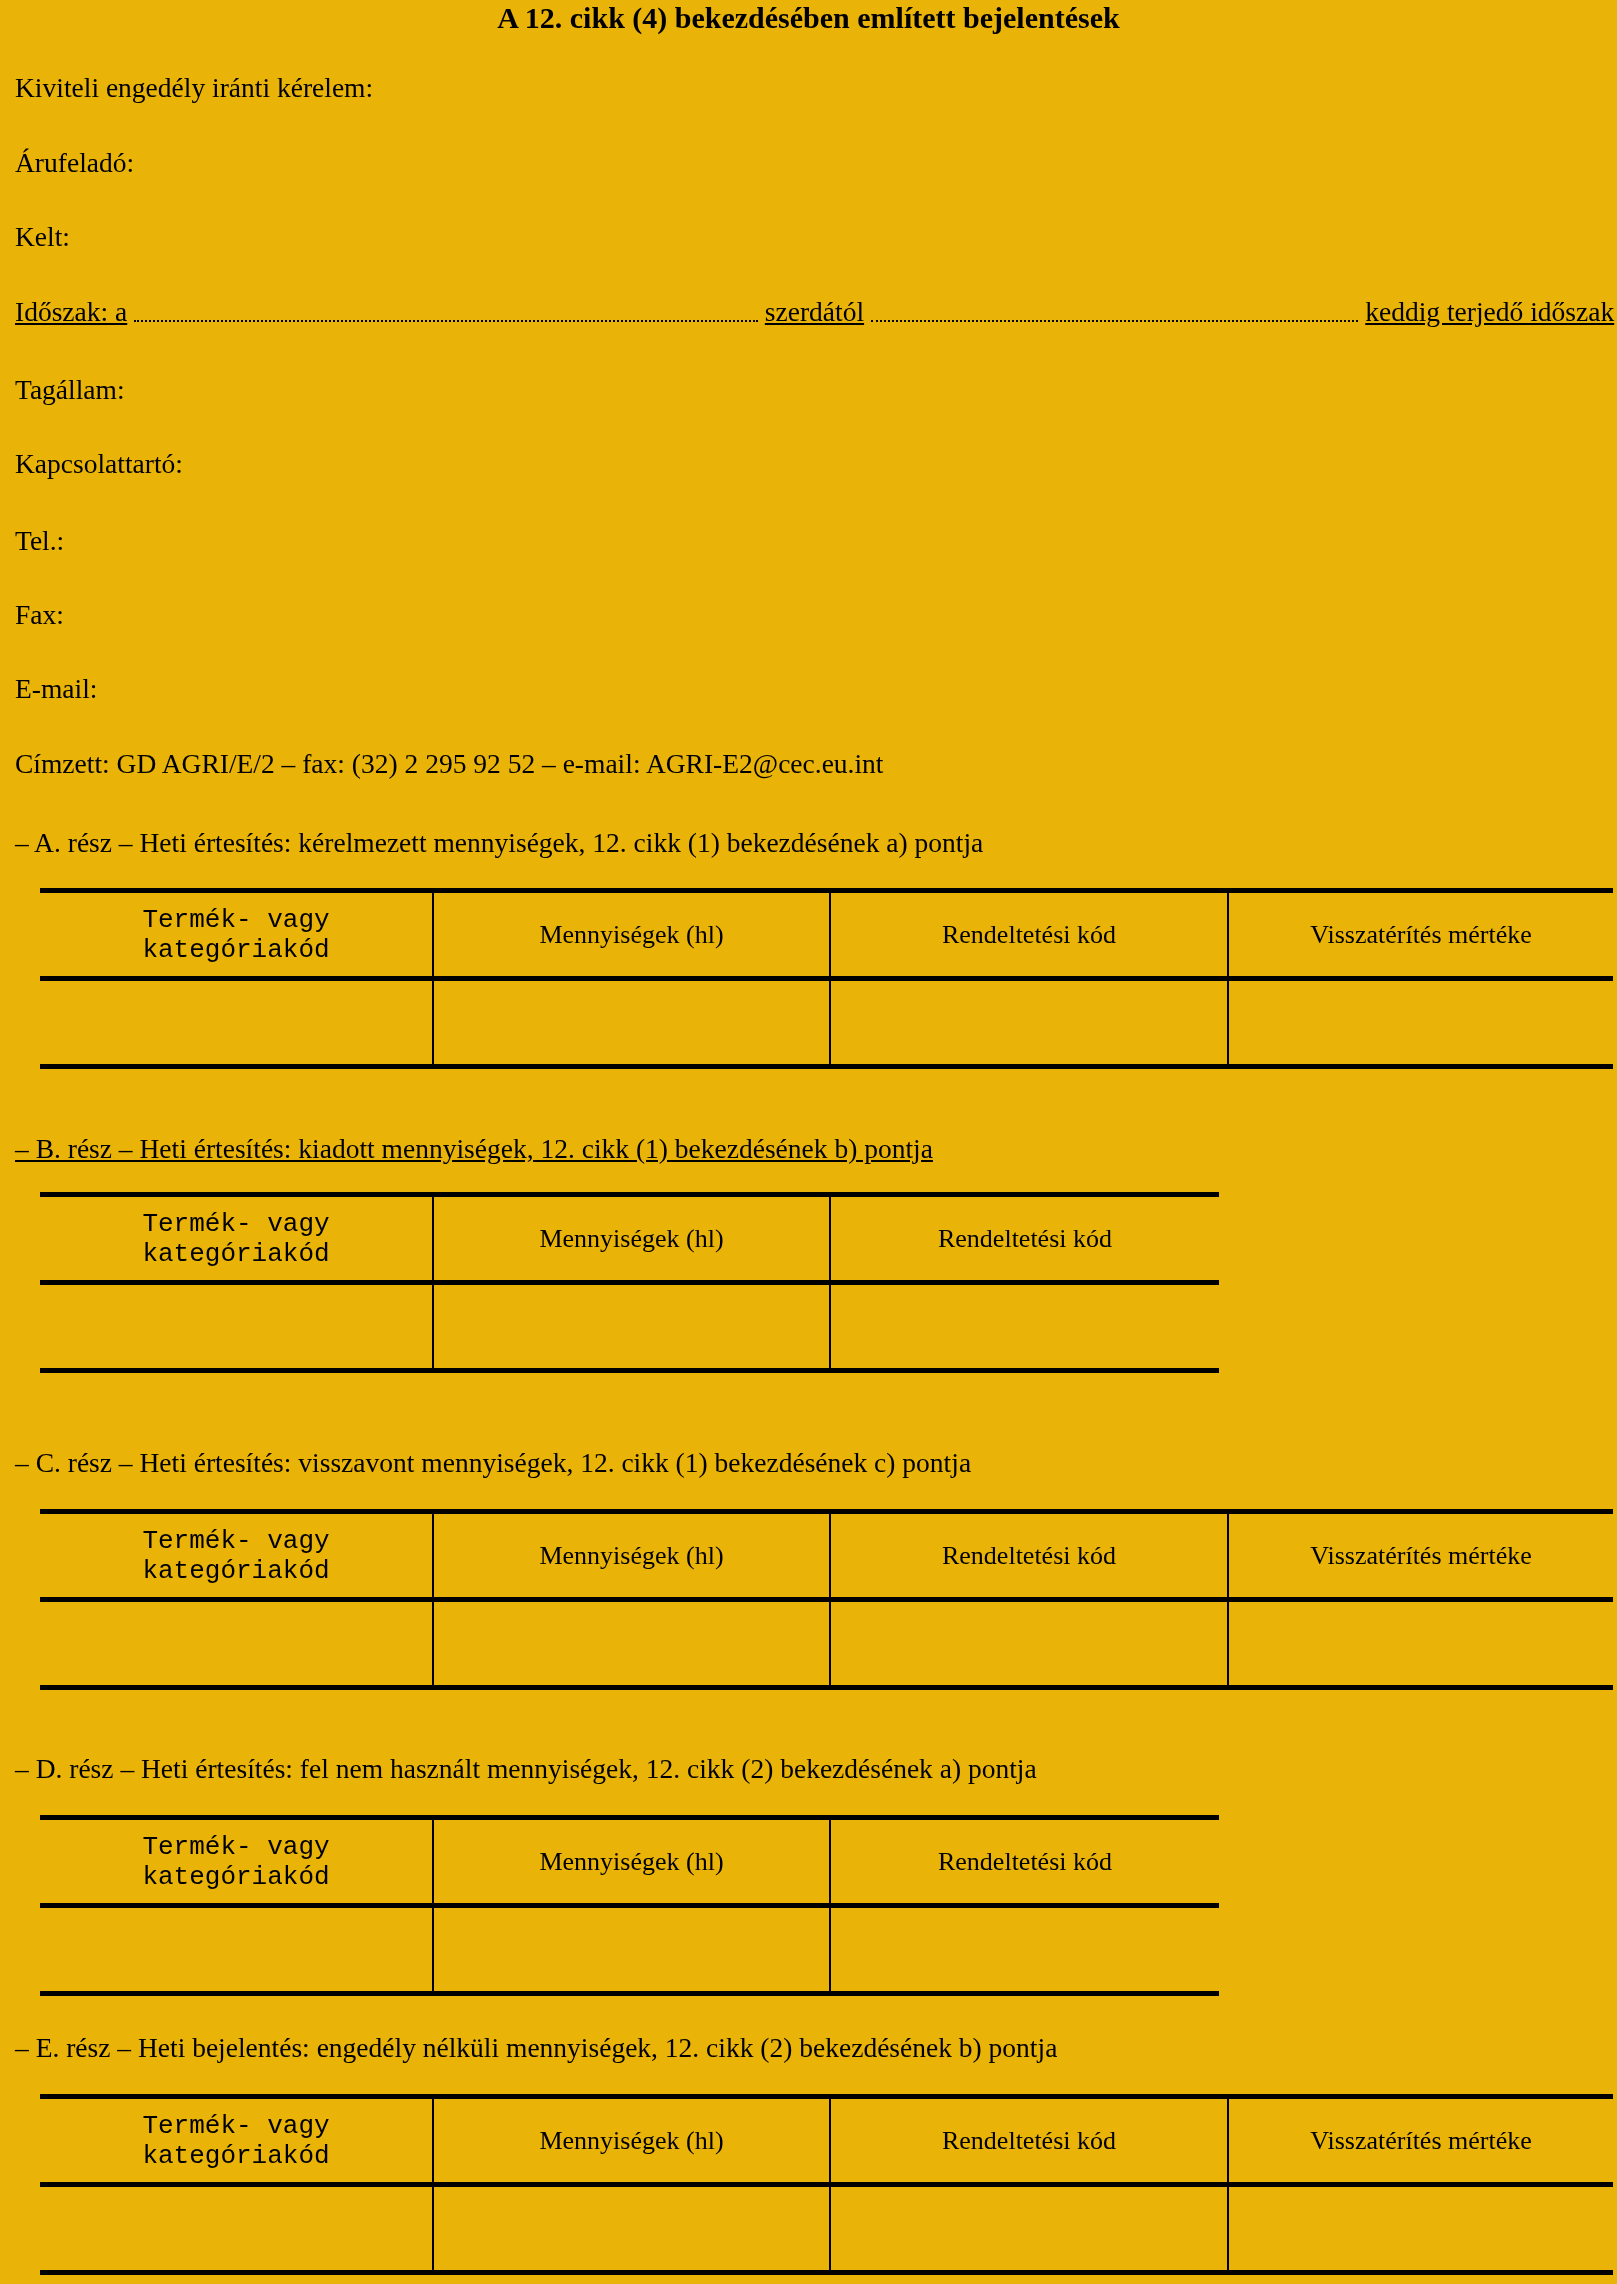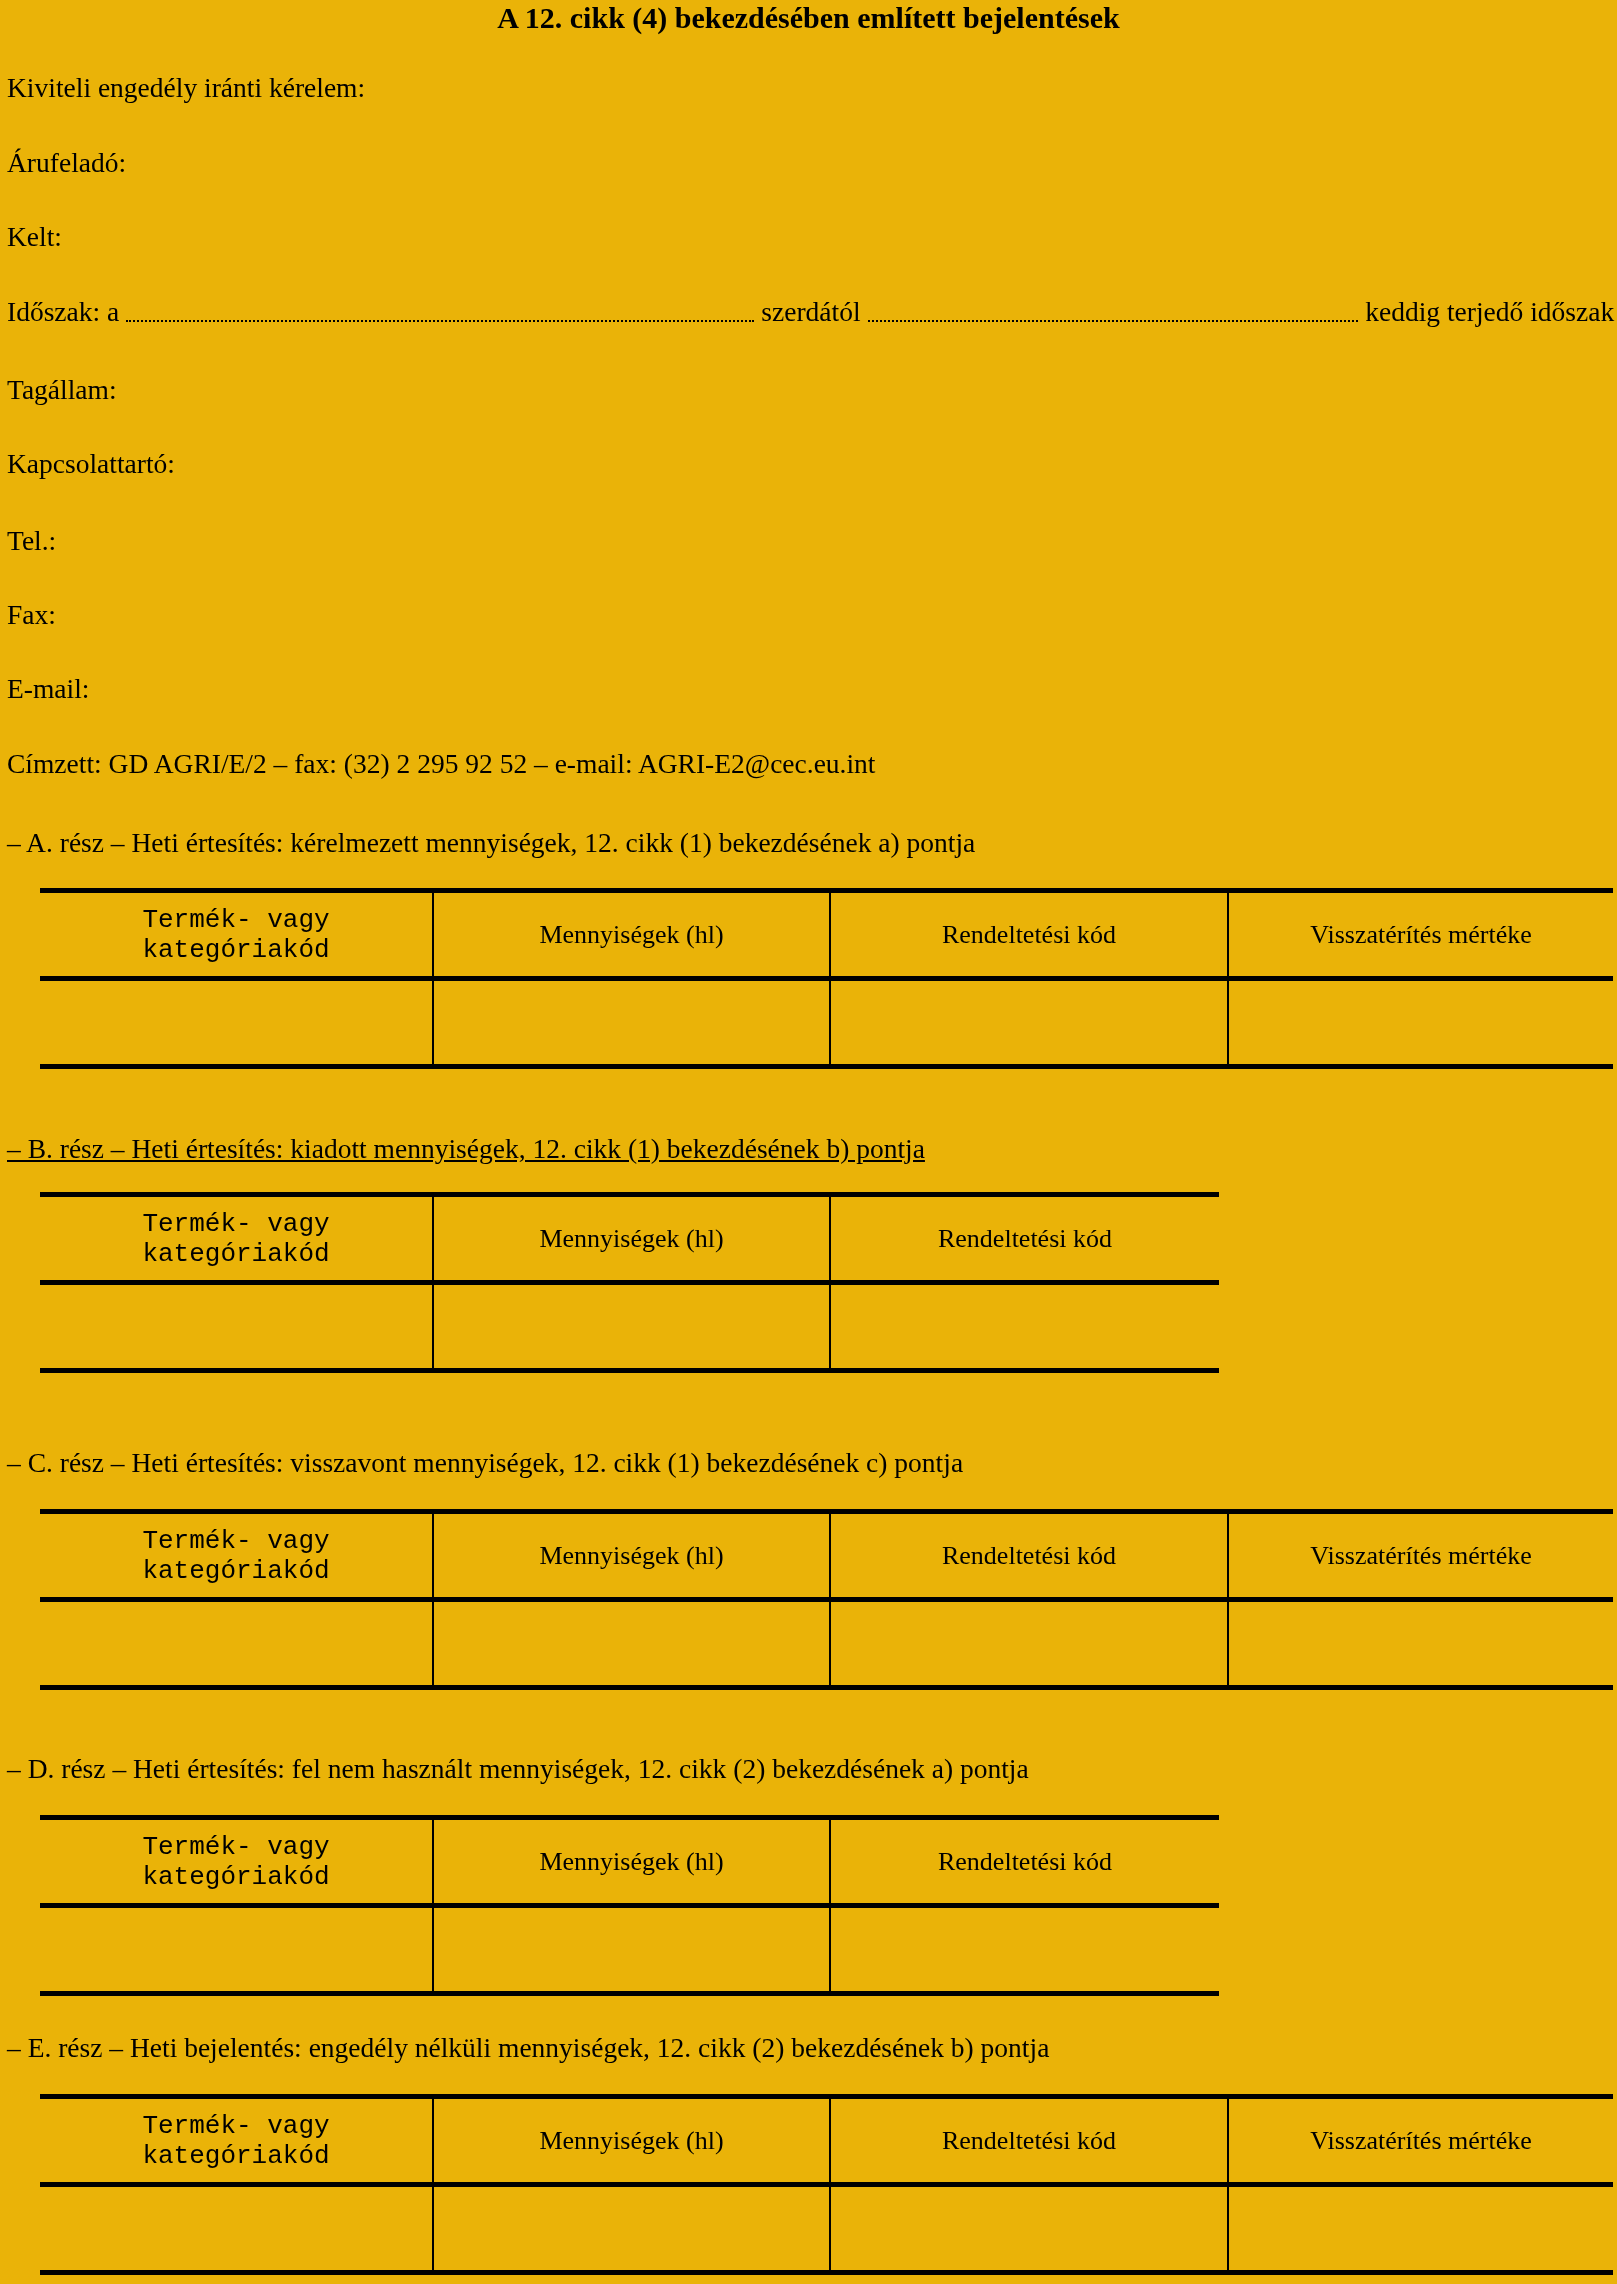--- a/index.html
+++ b/index.html
@@ -17,30 +17,30 @@
     top: 1.4px;
     left: 0;
     width: 100%;
     text-align: center;
     font-size: 30px;
     font-weight: 700;
     letter-spacing: 0px;
   }
   .field, .section-heading {
     position: absolute;
-    left: 7px;
+    left: 15px;
     right: 2.8px;
     font-size: 27.5px;
     line-height: 34px;
     white-space: nowrap;
   }
   .f1  { top: 71px; }
   .f2  { top: 146px; }
   .f3  { top: 220px; }
-  .f4  { top: 295px; }
+  .f4  { top: 295px; text-decoration: underline; }
   .f5  { top: 373px; }
   .f6  { top: 447px; }
   .f7  { top: 524px; }
   .f8  { top: 598px; }
   .f9  { top: 672px; }
   .f10 { top: 747px; }
   .h-a { top: 826px; }
   .h-b { top: 1132px; text-decoration: underline; }
   .h-c { top: 1446px; }
   .h-d { top: 1752px; }

